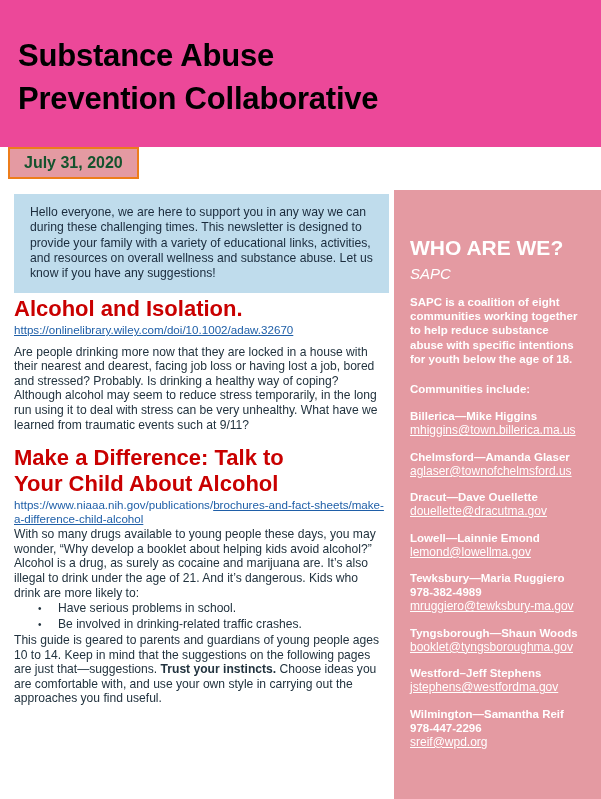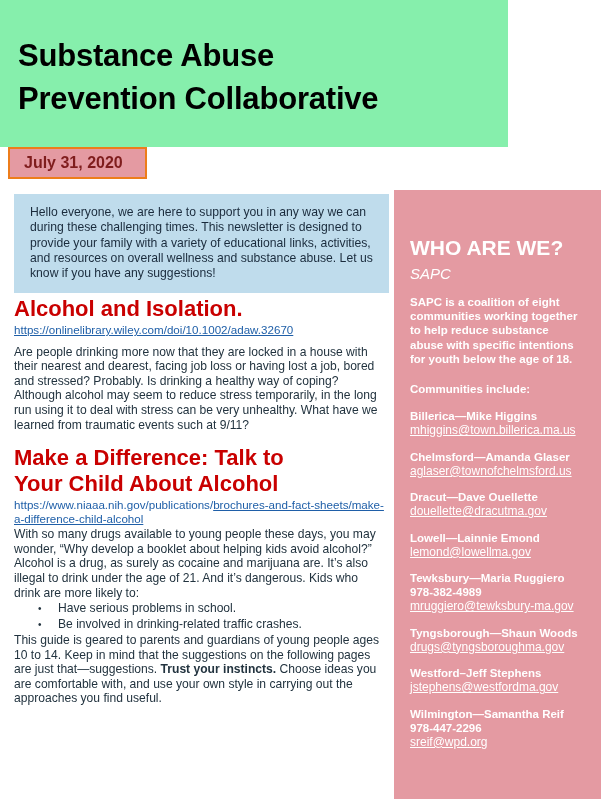--- a/index.html
+++ b/index.html
@@ -13,45 +13,45 @@
     font-family: "Liberation Sans", sans-serif;
     overflow: hidden;
     position: relative;
   }
 
   
   .header-band {
     position: absolute;
     left: 0;
     top: 0;
-    width: 508px;
+    width: 601px;
     height: 147px;
-    background: #86efac;
+    background: #ec4899;
   }
   .masthead {
     position: absolute;
     left: 18px;
     top: 34px;
     width: 470px;
     font-size: 31px;
     line-height: 43px;
     font-weight: bold;
     color: #000000;
     letter-spacing: -0.2px;
   }
 
   
   .date-badge {
     position: absolute;
     left: 8px;
     top: 147px;
-    padding: 4px 22px 5px 14px;
+    padding: 4px 14px 5px 14px;
     background: #e49aa2;
     border: 2px solid #ed7d1b;
-    color: #7f1d1d;
+    color: #14532d;
     font-size: 16px;
     font-weight: bold;
     line-height: 19px;
     z-index: 5;
   }
 
   
   .sidebar {
     position: absolute;
     left: 394px;
@@ -262,21 +262,21 @@
   </div>
 
   <div class="contact">
     <span class="contact-name">Tewksbury—Maria Ruggiero</span>
     <span class="contact-phone">978-382-4989</span>
     <span class="contact-email">mruggiero@tewksbury-ma.gov</span>
   </div>
 
   <div class="contact">
     <span class="contact-name">Tyngsborough—Shaun Woods</span>
-    <span class="contact-email">drugs@tyngsboroughma.gov</span>
+    <span class="contact-email">booklet@tyngsboroughma.gov</span>
   </div>
 
   <div class="contact">
     <span class="contact-name">Westford–Jeff Stephens</span>
     <span class="contact-email">jstephens@westfordma.gov</span>
   </div>
 
   <div class="contact">
     <span class="contact-name">Wilmington—Samantha Reif</span>
     <span class="contact-phone">978-447-2296</span>

